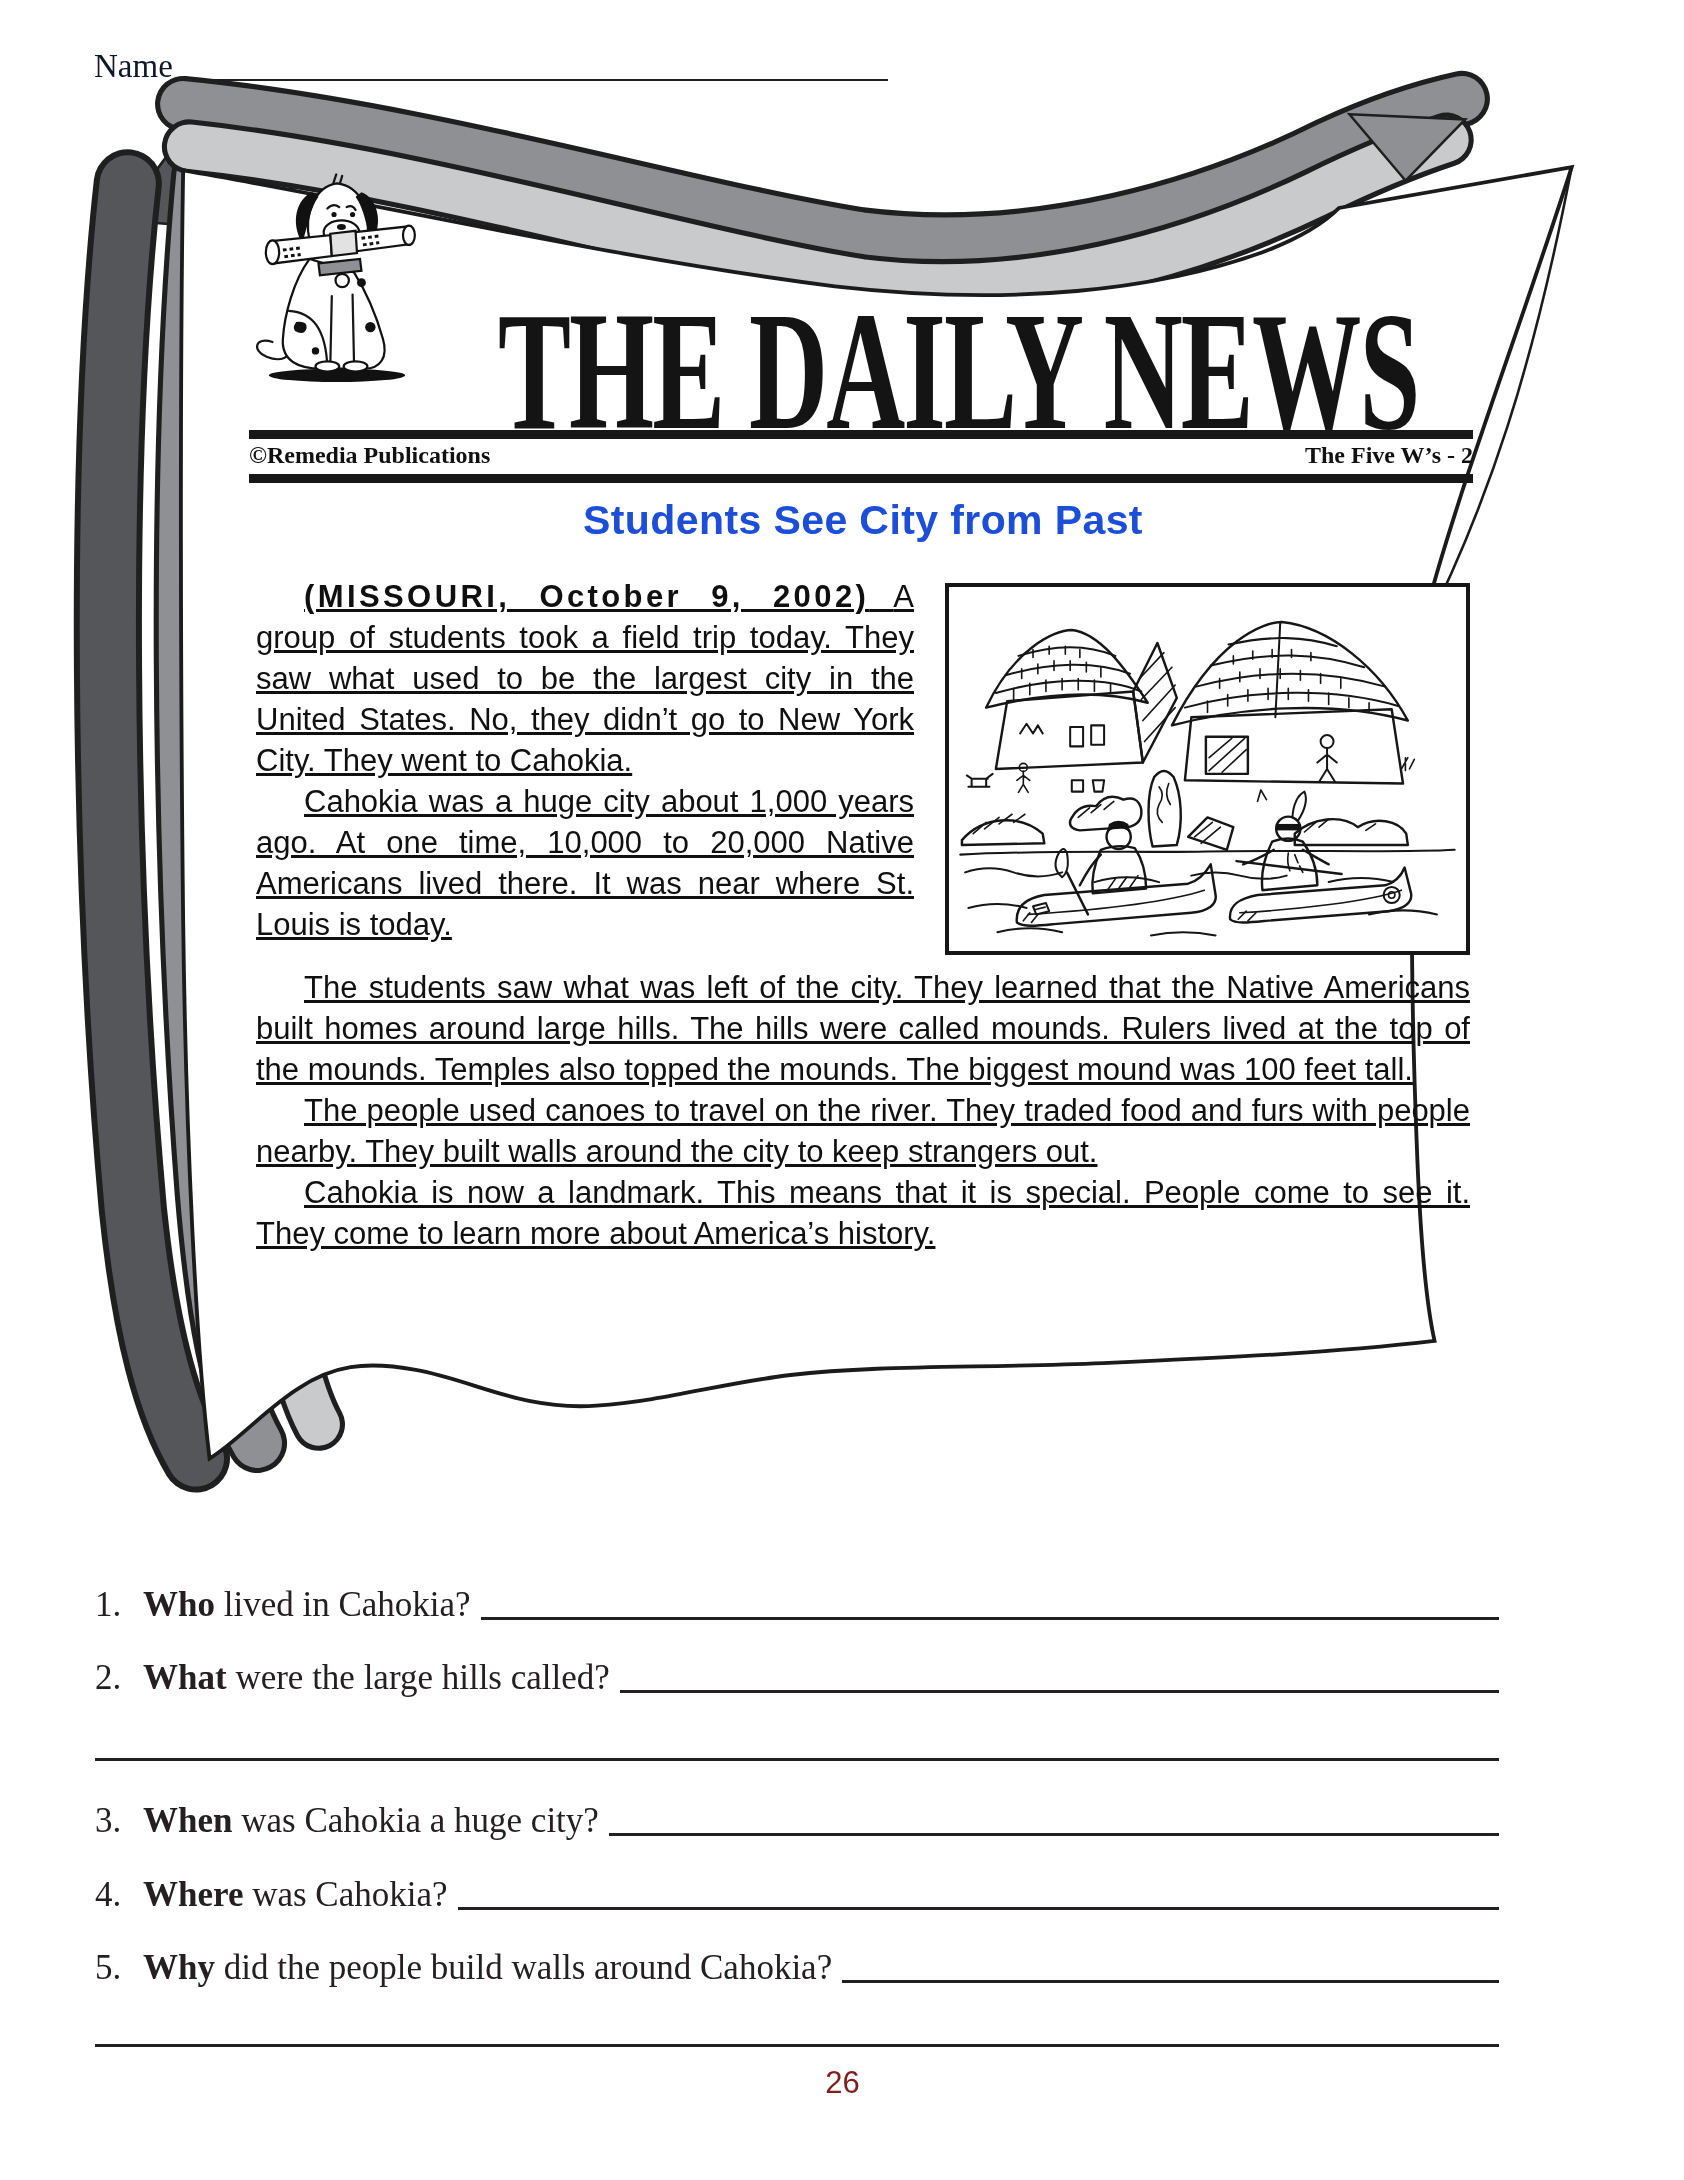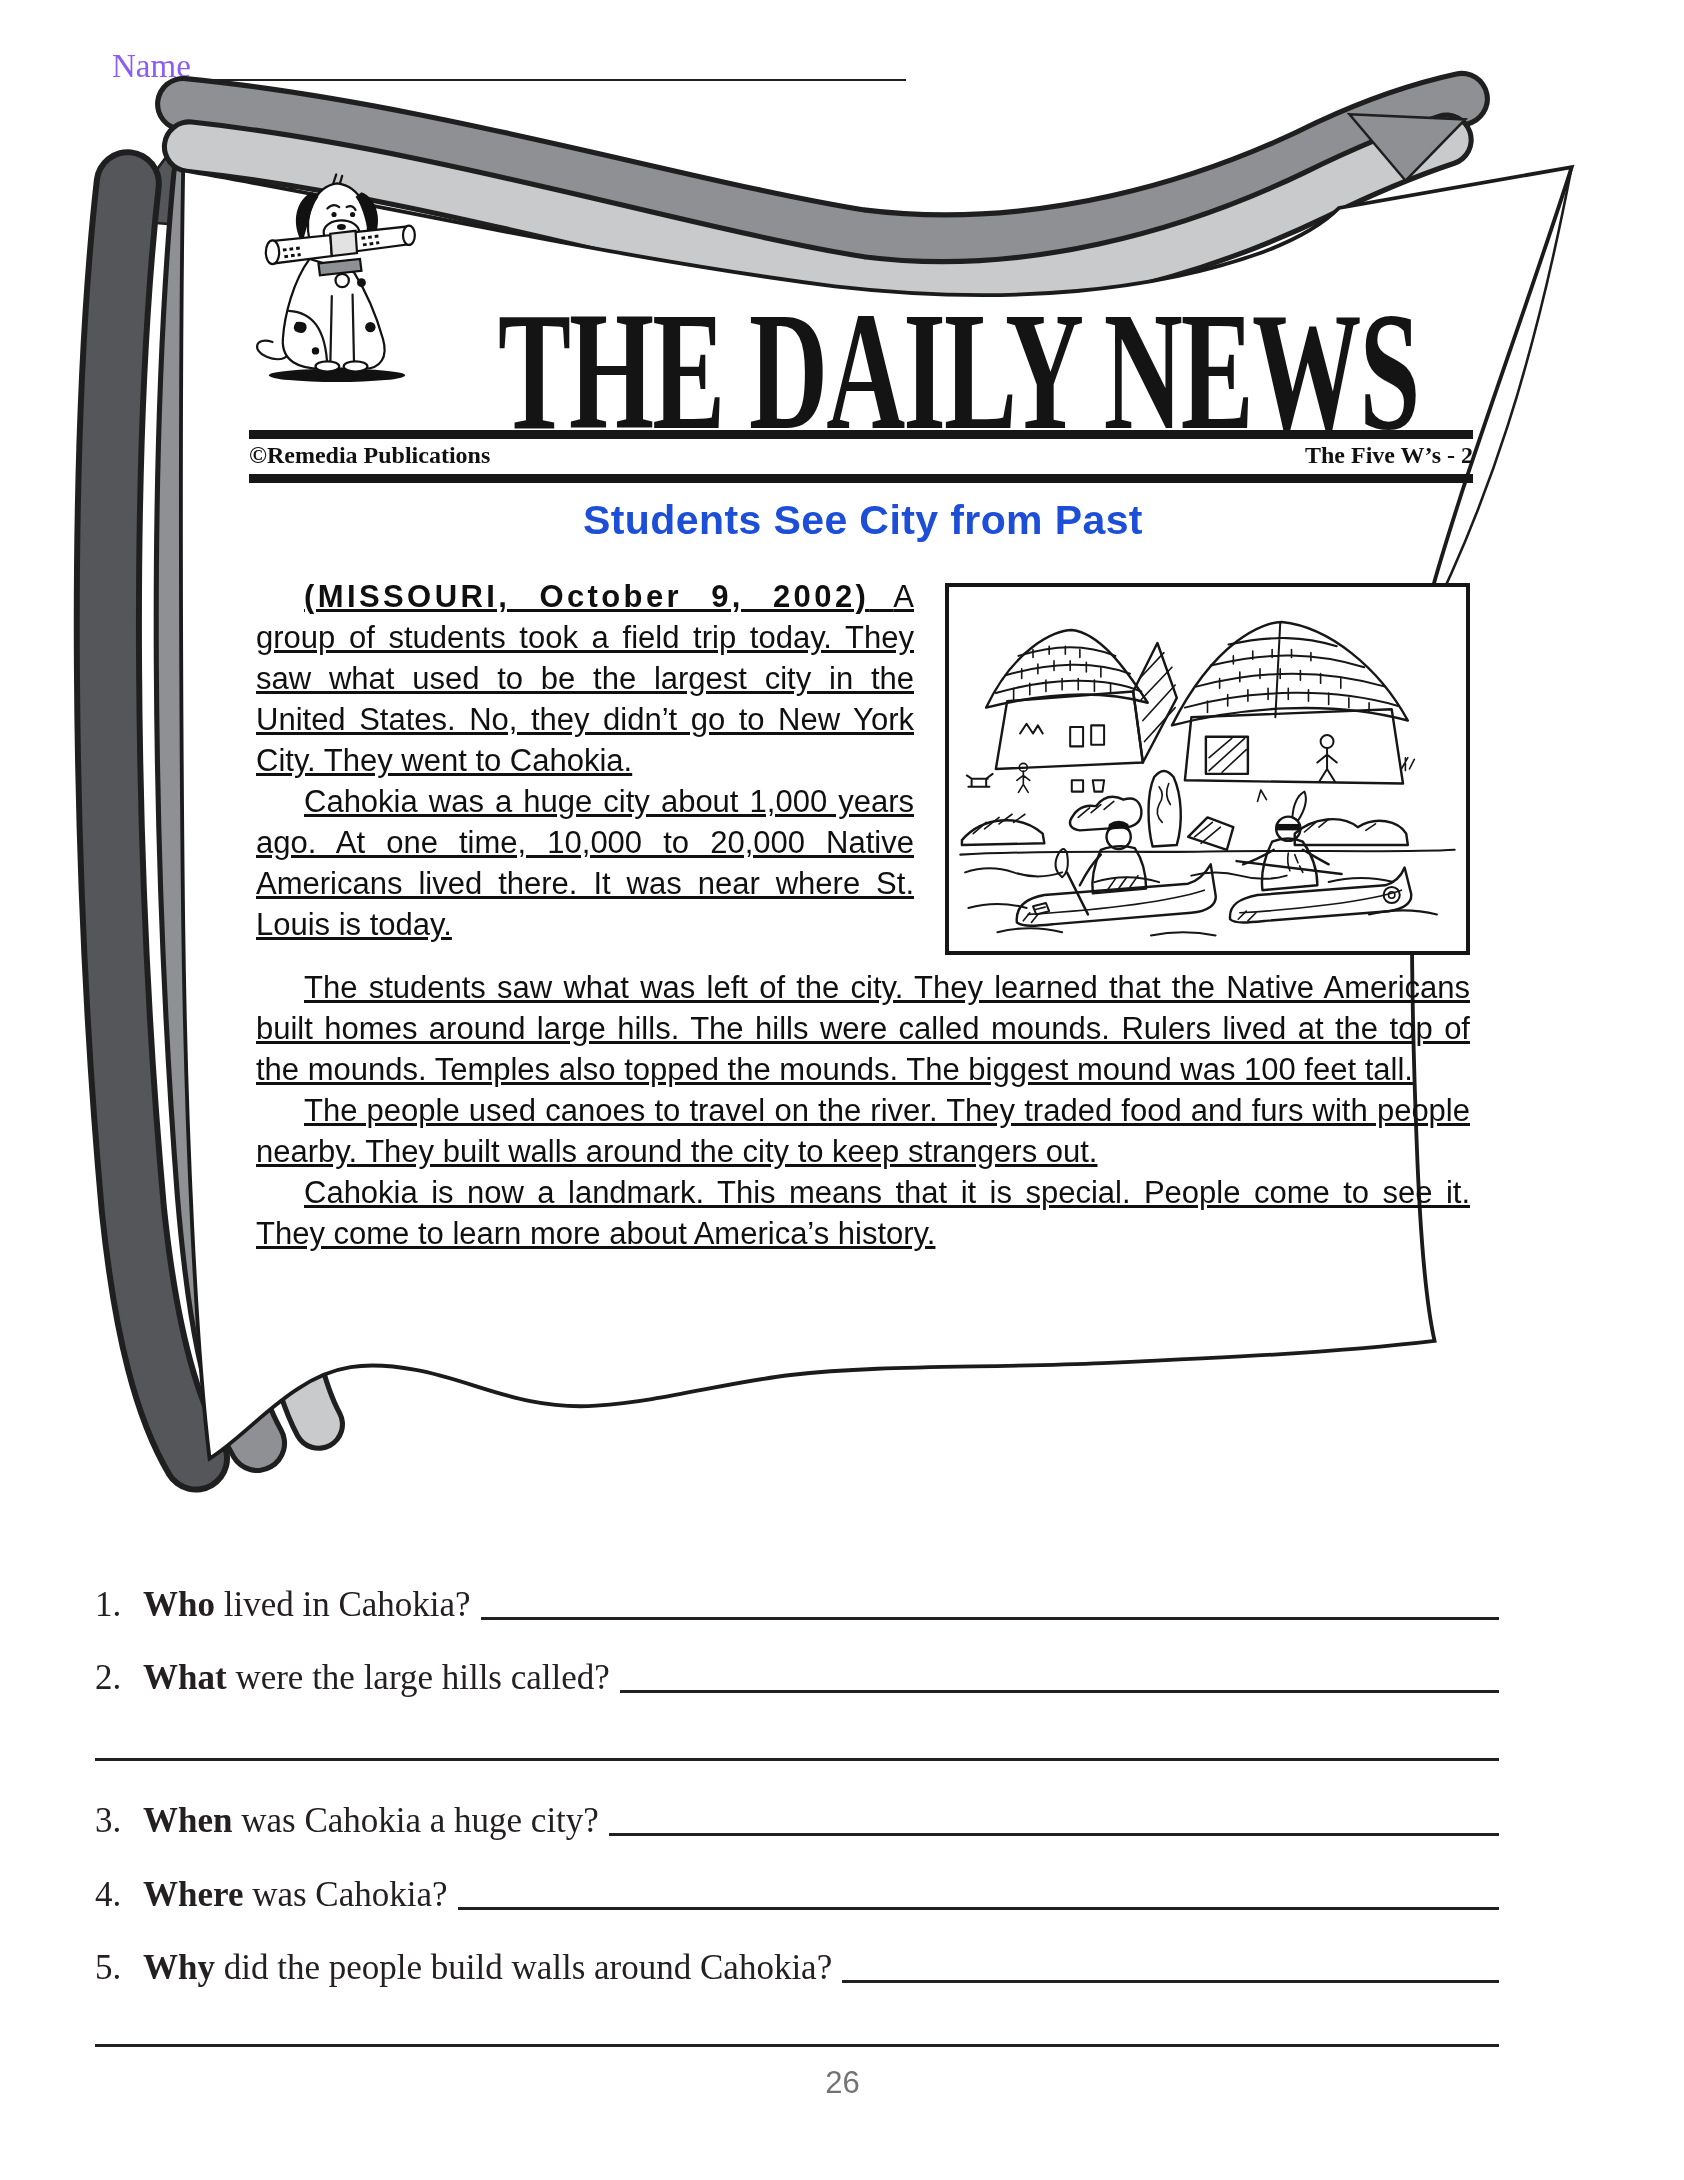--- a/index.html
+++ b/index.html
@@ -1,20 +1,20 @@
 <!DOCTYPE html>
 <html style="font-size:13.6px"><head>
 <meta charset="utf-8">
 <style>
   html,body{margin:0;padding:0;background:#fff;}
   .page{position:relative;width:1685px;height:2181px;background:#fff;overflow:hidden;
         font-family:"Liberation Sans",sans-serif;color:#151515;}
   
-  .name-row{position:absolute;left:112px;top:48px;width:794px;display:flex;align-items:flex-end;
-            font:33px "Liberation Serif",serif;color:#8b5cf6;}
+  .name-row{position:absolute;left:94px;top:48px;width:794px;display:flex;align-items:flex-end;
+            font:33px "Liberation Serif",serif;color:#0f172a;}
   .name-line{flex:1;border-bottom:2.6px solid #242021;margin:0 0 4.3px 13.6px;height:0.9px;}
   
   .news-bg{position:absolute;left:0;top:0;width:1685px;height:2181px;z-index:0;}
   
   .masthead{position:absolute;left:464px;top:308px;width:988px;height:126px;display:flex;
             align-items:center;justify-content:center;z-index:1;}
   .masthead-text{font-family:"Liberation Serif",serif;font-weight:bold;font-size:152px;
                  letter-spacing:-2.6px;white-space:nowrap;color:#141414;
                  transform:scale(0.72,1.12);transform-origin:center;}
   .dog{position:absolute;left:240px;top:170px;width:194px;height:215px;z-index:1;}
@@ -36,21 +36,21 @@
   .clear{clear:both;}
   
   .q-row{position:absolute;left:95px;width:1404px;height:49px;display:flex;align-items:flex-end;
          font:35px "Liberation Serif",serif;color:#242021;z-index:1;}
   .q-num{width:48px;flex:0 0 auto;}
   .q-key{font-weight:bold;flex:0 0 auto;margin-top:36px;}
   .q-rest{white-space:pre;flex:0 0 auto;}
   .q-line{flex:1;border-bottom:3.4px solid #242021;margin:0 0 5.1px 10.2px;height:0.9px;}
   .full-line{position:absolute;left:95px;width:1404px;height:3.4px;background:#242021;z-index:1;}
   .pagenum{position:absolute;left:0;top:2065px;width:100%;text-align:center;
-           font:31px "Liberation Sans",sans-serif;color:#737373;z-index:1;}
+           font:31px "Liberation Sans",sans-serif;color:#7f1d1d;z-index:1;}
   .ink{stroke:#161616;fill:none;stroke-linecap:round;stroke-linejoin:round;}
 </style>
 </head>
 <body>
 
 <div class="page">
 
   <div class="name-row">
     <span>Name</span>
     <span class="name-line"></span>

